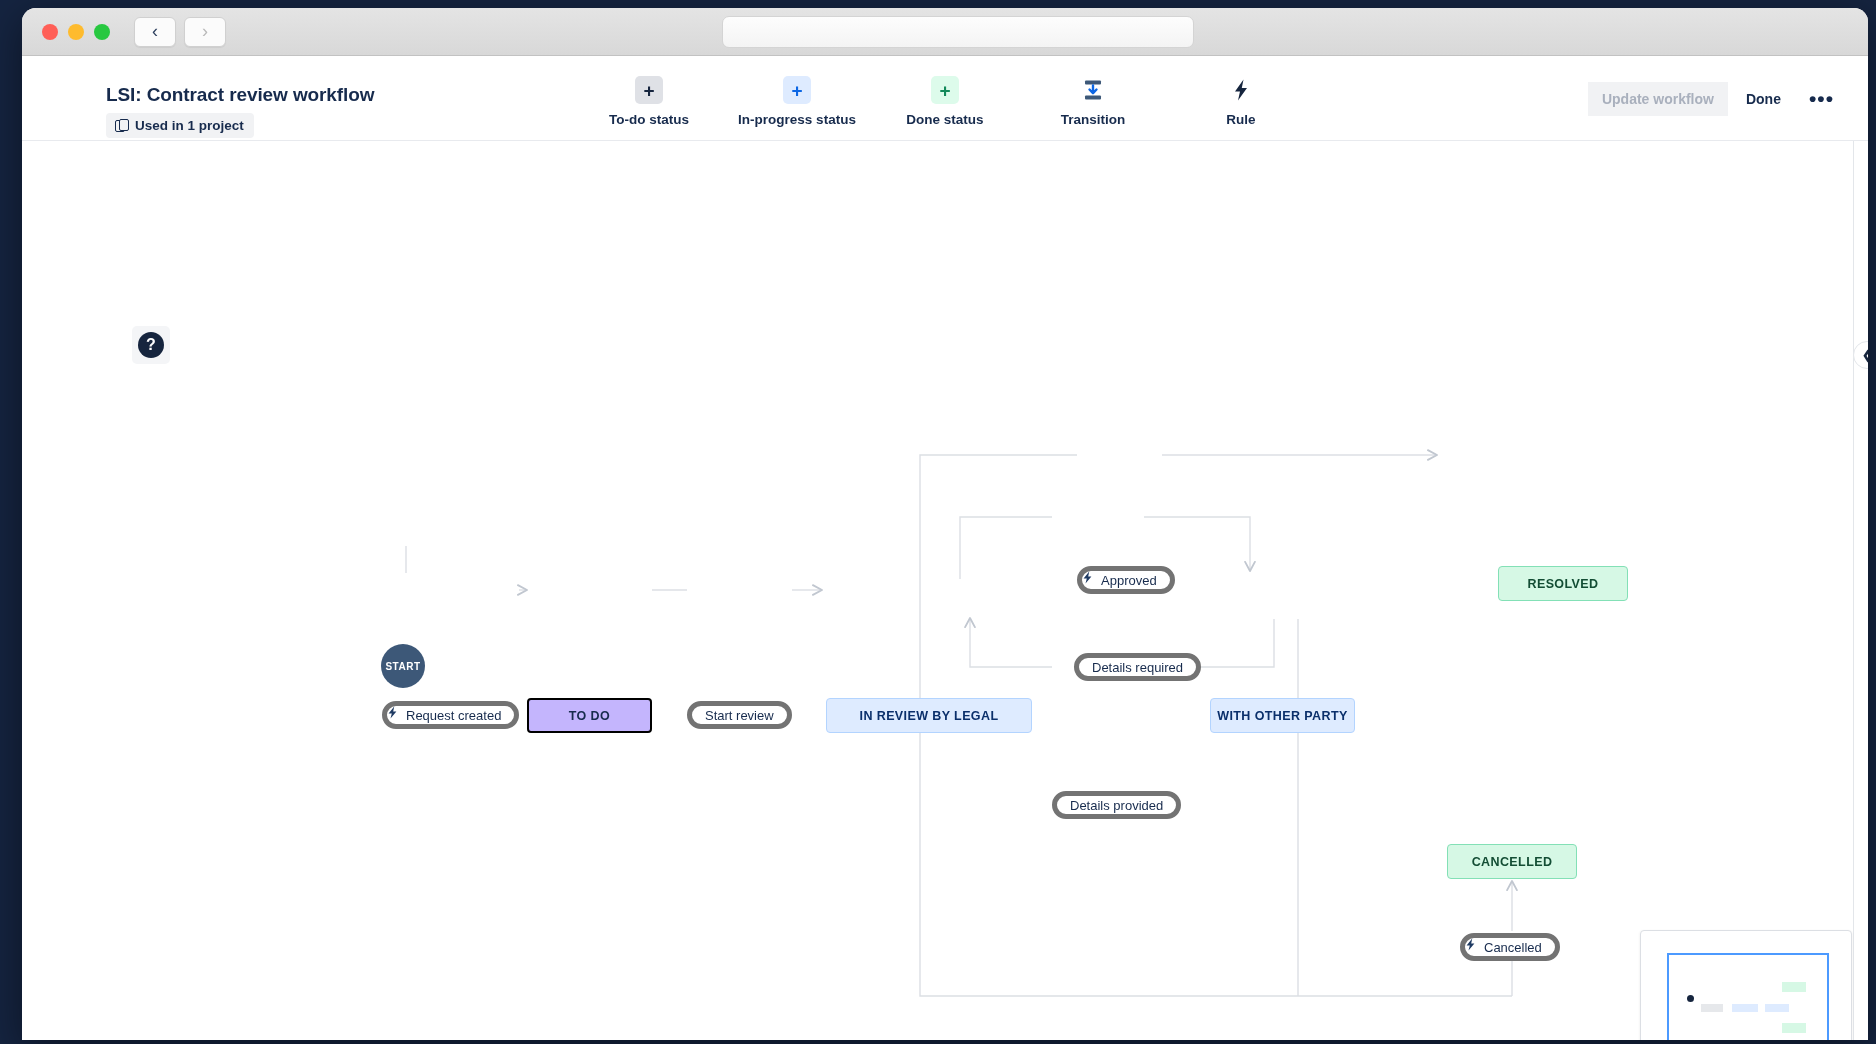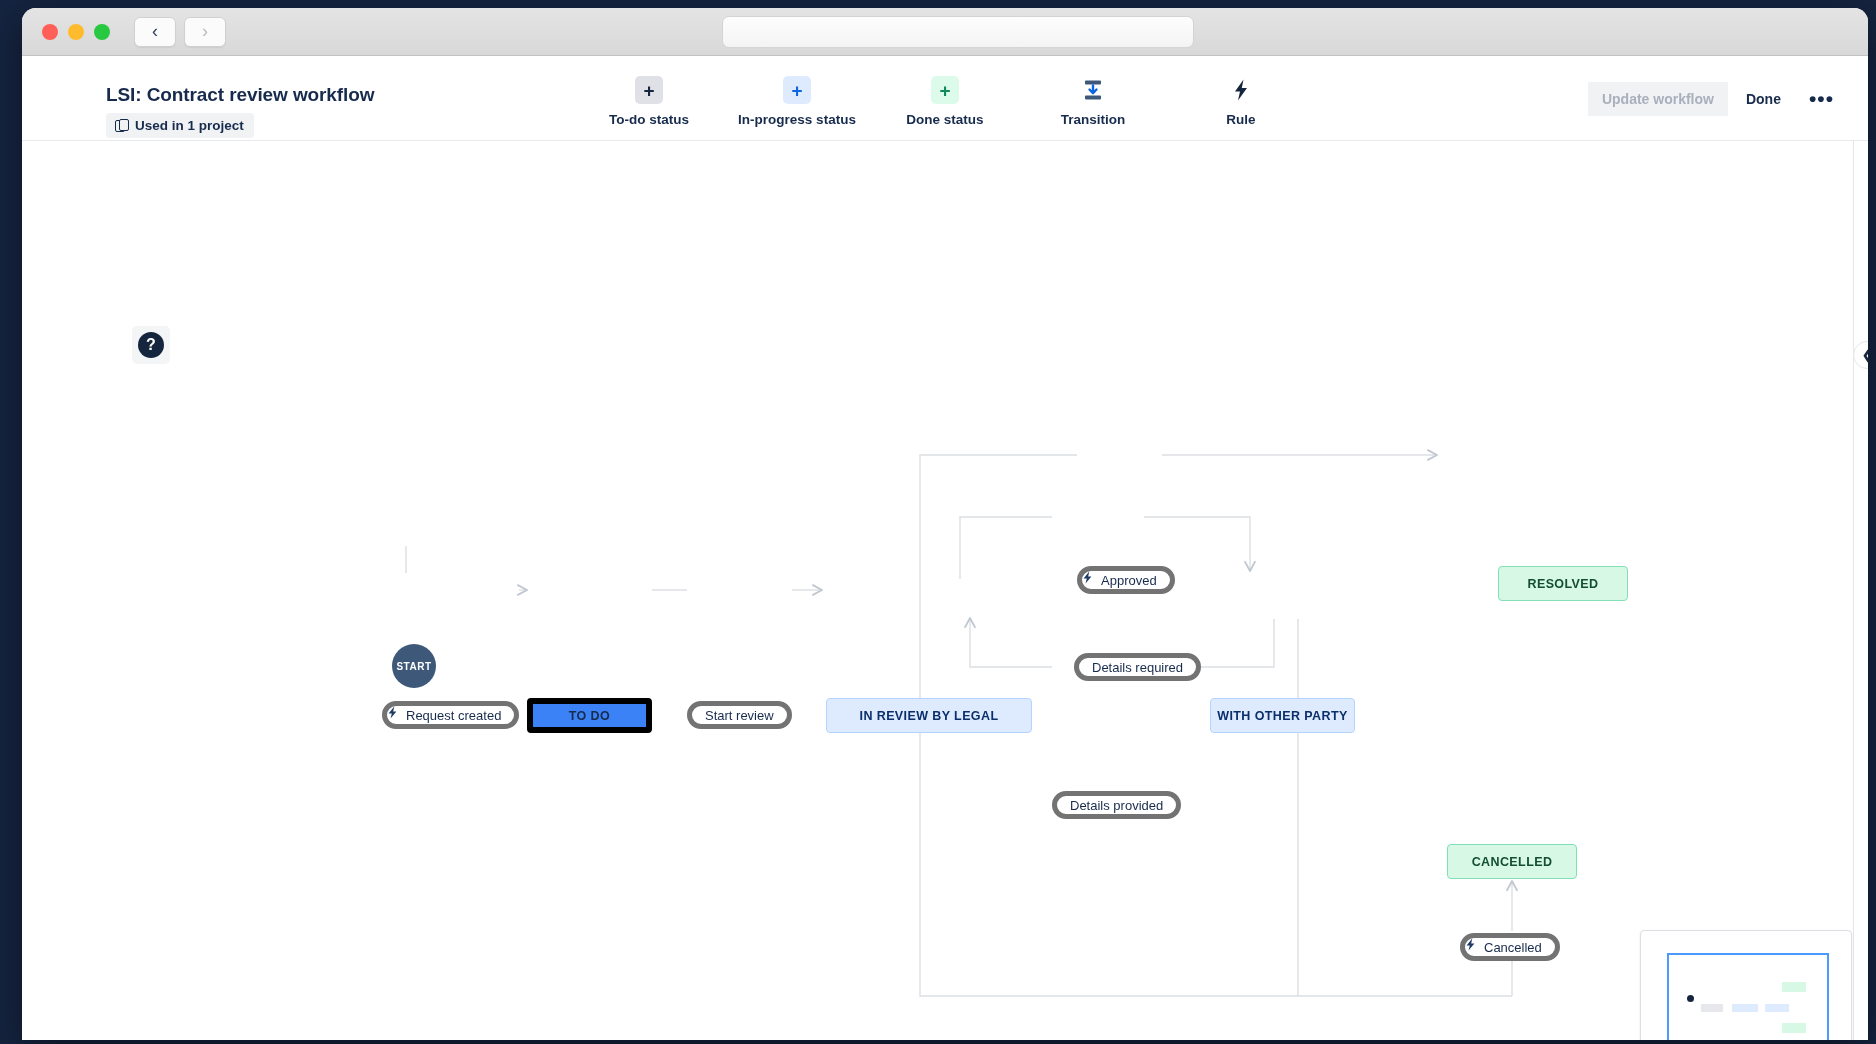--- a/index.html
+++ b/index.html
@@ -184,21 +184,21 @@
   }
   .node.start {
     width: 44px; height: 44px; border-radius: 50%;
     background: #3d5878; color: #fff;
     font-size: 10px; letter-spacing: .5px;
   }
   .node.status {
     height: 35px; border-radius: 4px;
     font-size: 12.5px; padding: 0 18px;
   }
-  .node.status.grey { background: #3b82f6; border: 6px solid #000000; color: #172b4d; }
+  .node.status.grey { background: #c4b5fd; border: 2px solid #000000; color: #172b4d; }
   .node.status.blue { background: #deebff; border: 1px solid #b3d4ff; color: #0a2f6b; }
   .node.status.green{ background: #d6f8e5; border: 1px solid #83e0b6; color: #134d34; }
 
   .pill {
     position: absolute;
     display: flex; align-items: center; gap: 6px;
     height: 28px; padding: 0 13px;
     background: #fff; border: 5px solid #737373;
     border-radius: 14px;
     font-size: 13px; color: #172b4d;
@@ -334,21 +334,21 @@
 
           <path d="M898,438 L898,855 L1490,855"></path>
 
           <path d="M1276,478 L1276,855"></path>
 
           <path d="M1490,855 L1490,820"></path>
           <path d="M1490,790 L1490,740" marker-end="url(#ah)"></path>
         </g>
       </svg>
 
-      <div class="node start" style="left:370px; top:503px;">START</div>
+      <div class="node start" style="left:359px; top:503px;">START</div>
 
       <div class="node status grey" style="left:505px; top:557px; width:125px;">TO DO</div>
 
       <div class="node status blue" style="left:804px; top:557px; width:206px;">IN REVIEW BY LEGAL</div>
 
       <div class="node status blue" style="left:1188px; top:557px; width:145px;">WITH OTHER PARTY</div>
 
       <div class="node status green" style="left:1428px; top:425px; width:130px;margin-left:48px;">RESOLVED</div>
 
       <div class="node status green" style="left:1425px; top:703px; width:130px;">CANCELLED</div>

